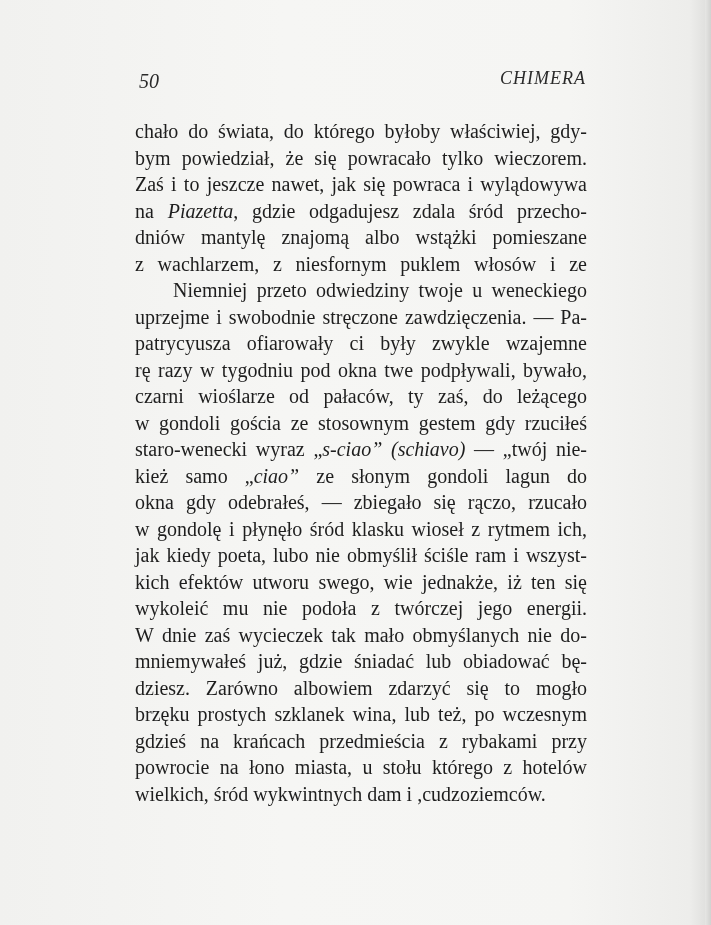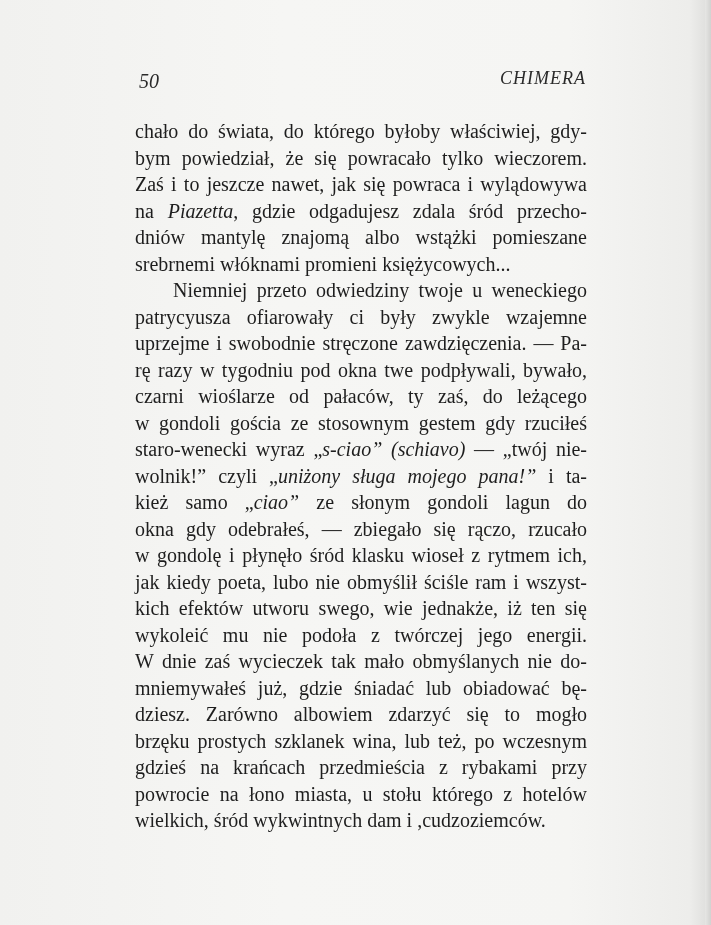--- a/index.html
+++ b/index.html
@@ -89,31 +89,30 @@
     <span class="running-title">CHIMERA</span>
   </div>
 
   <div class="text-block">
     <div>
       <span class="line">chało do świata, do którego byłoby właściwiej, gdy-</span>
       <span class="line">bym powiedział, że się powracało tylko wieczorem.</span>
       <span class="line">Zaś i to jeszcze nawet, jak się powraca i wylądowywa</span>
       <span class="line"><span>na </span><span class="it">Piazetta</span><span>, gdzie odgadujesz zdala śród przecho-</span></span>
       <span class="line">dniów mantylę znajomą albo wstążki pomieszane</span>
-      <span class="line last">srebrnemi włóknami promieni księżycowych...</span>
+      <span class="line">z wachlarzem, z niesfornym puklem włosów i ze</span>
     </div>
     <div>
       <span class="line indent">Niemniej przeto odwiedziny twoje u weneckiego</span>
+      <span class="line">uprzejme i swobodnie stręczone zawdzięczenia. — Pa-</span>
       <span class="line">patrycyusza ofiarowały ci były zwykle wzajemne</span>
-      <span class="line">uprzejme i swobodnie stręczone zawdzięczenia. — Pa-</span>
       <span class="line">rę razy w tygodniu pod okna twe podpływali, bywało,</span>
       <span class="line">czarni wioślarze od pałaców, ty zaś, do leżącego</span>
       <span class="line">w gondoli gościa ze stosownym gestem gdy rzuciłeś</span>
       <span class="line"><span>staro-wenecki wyraz „</span><span class="it">s-ciao” (schiavo)</span><span> — „twój nie-</span></span>
-      <span class="line"><span>wolnik!” czyli „</span><span class="it">uniżony sługa mojego pana!”</span><span> i ta-</span></span>
       <span class="line"><span>kież samo „</span><span class="it">ciao”</span><span> ze słonym gondoli lagun do</span></span>
       <span class="line">okna gdy odebrałeś, — zbiegało się rączo, rzucało</span>
       <span class="line">w gondolę i płynęło śród klasku wioseł z rytmem ich,</span>
       <span class="line">jak kiedy poeta, lubo nie obmyślił ściśle ram i wszyst-</span>
       <span class="line">kich efektów utworu swego, wie jednakże, iż ten się</span>
       <span class="line">wykoleić mu nie podoła z twórczej jego energii.</span>
       <span class="line">W dnie zaś wycieczek tak mało obmyślanych nie do-</span>
       <span class="line">mniemywałeś już, gdzie śniadać lub obiadować bę-</span>
       <span class="line">dziesz. Zarówno albowiem zdarzyć się to mogło</span>
       <span class="line">brzęku prostych szklanek wina, lub też, po wczesnym</span>

